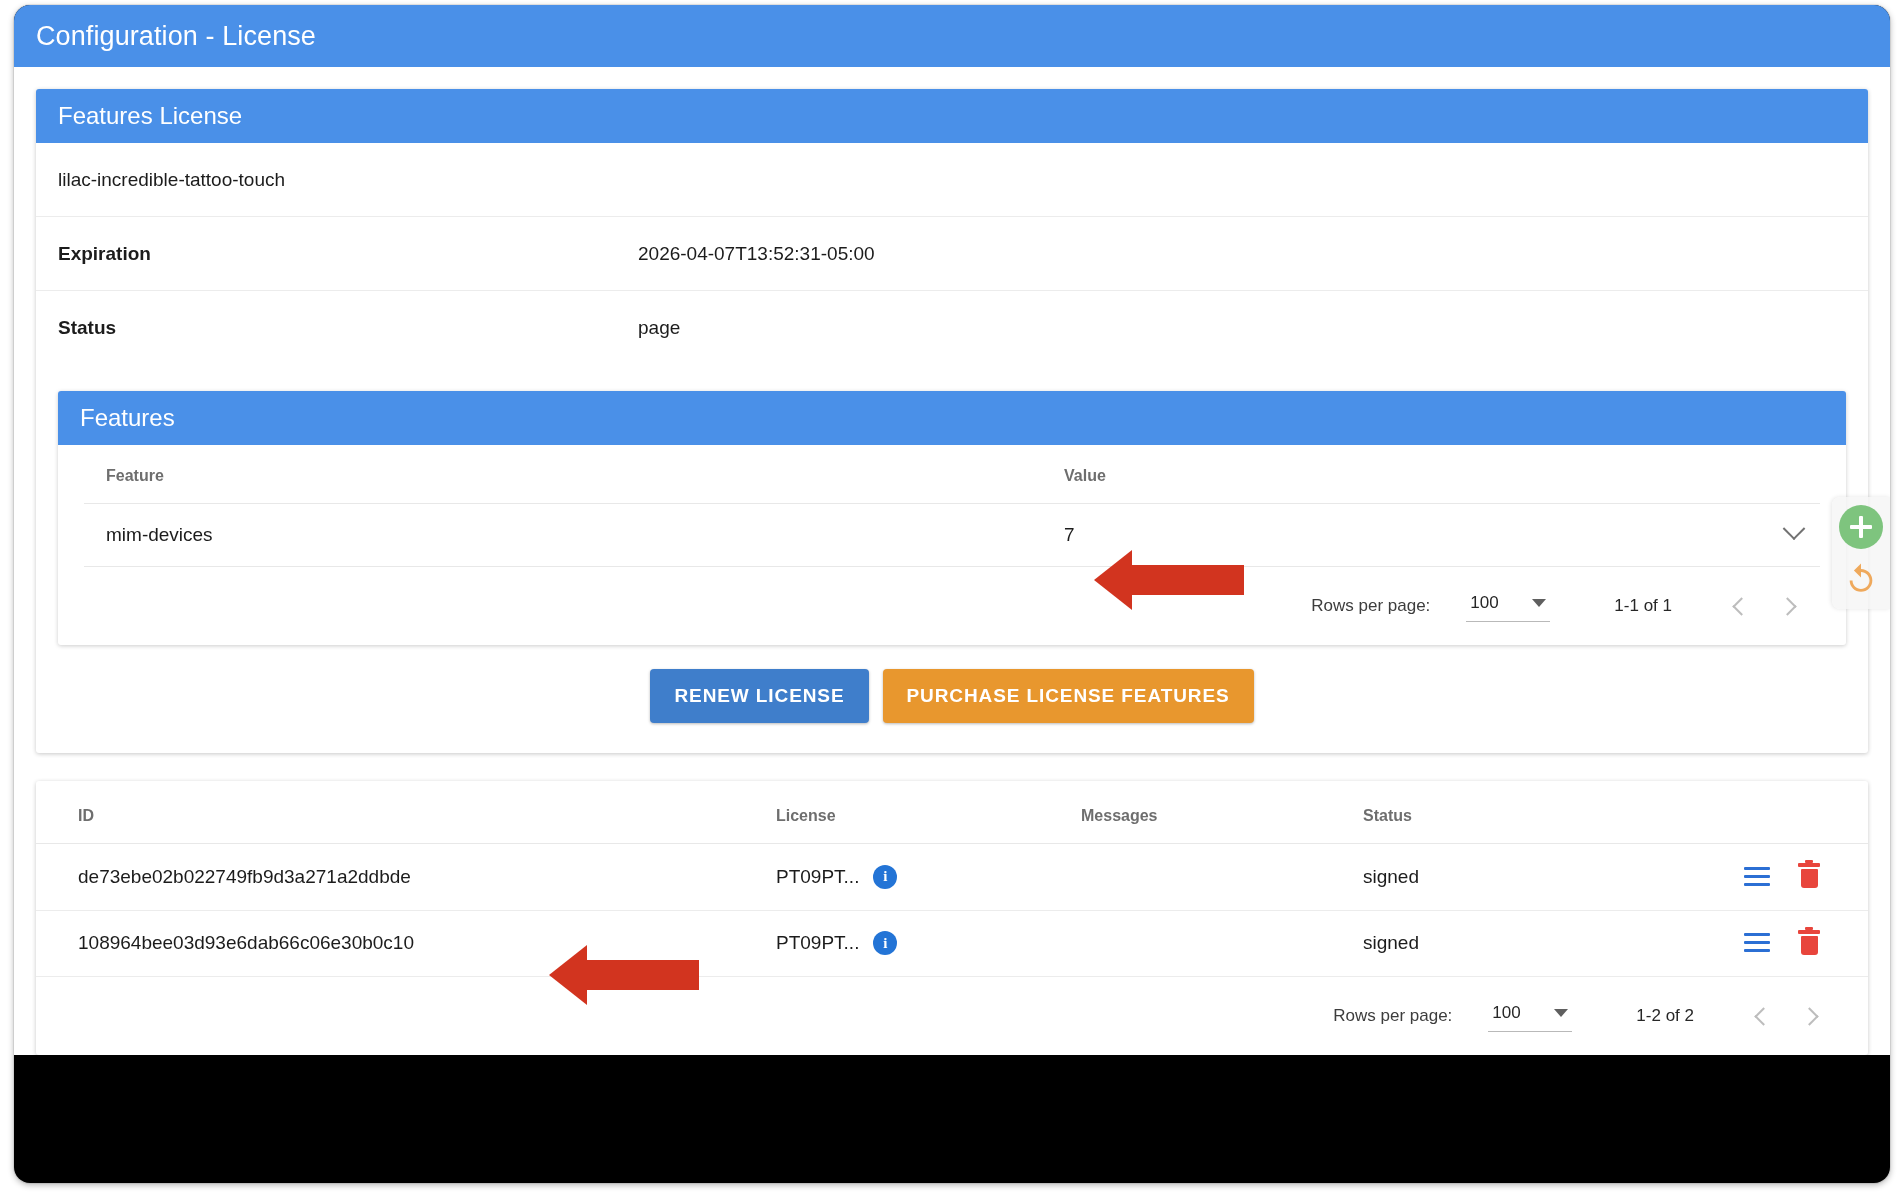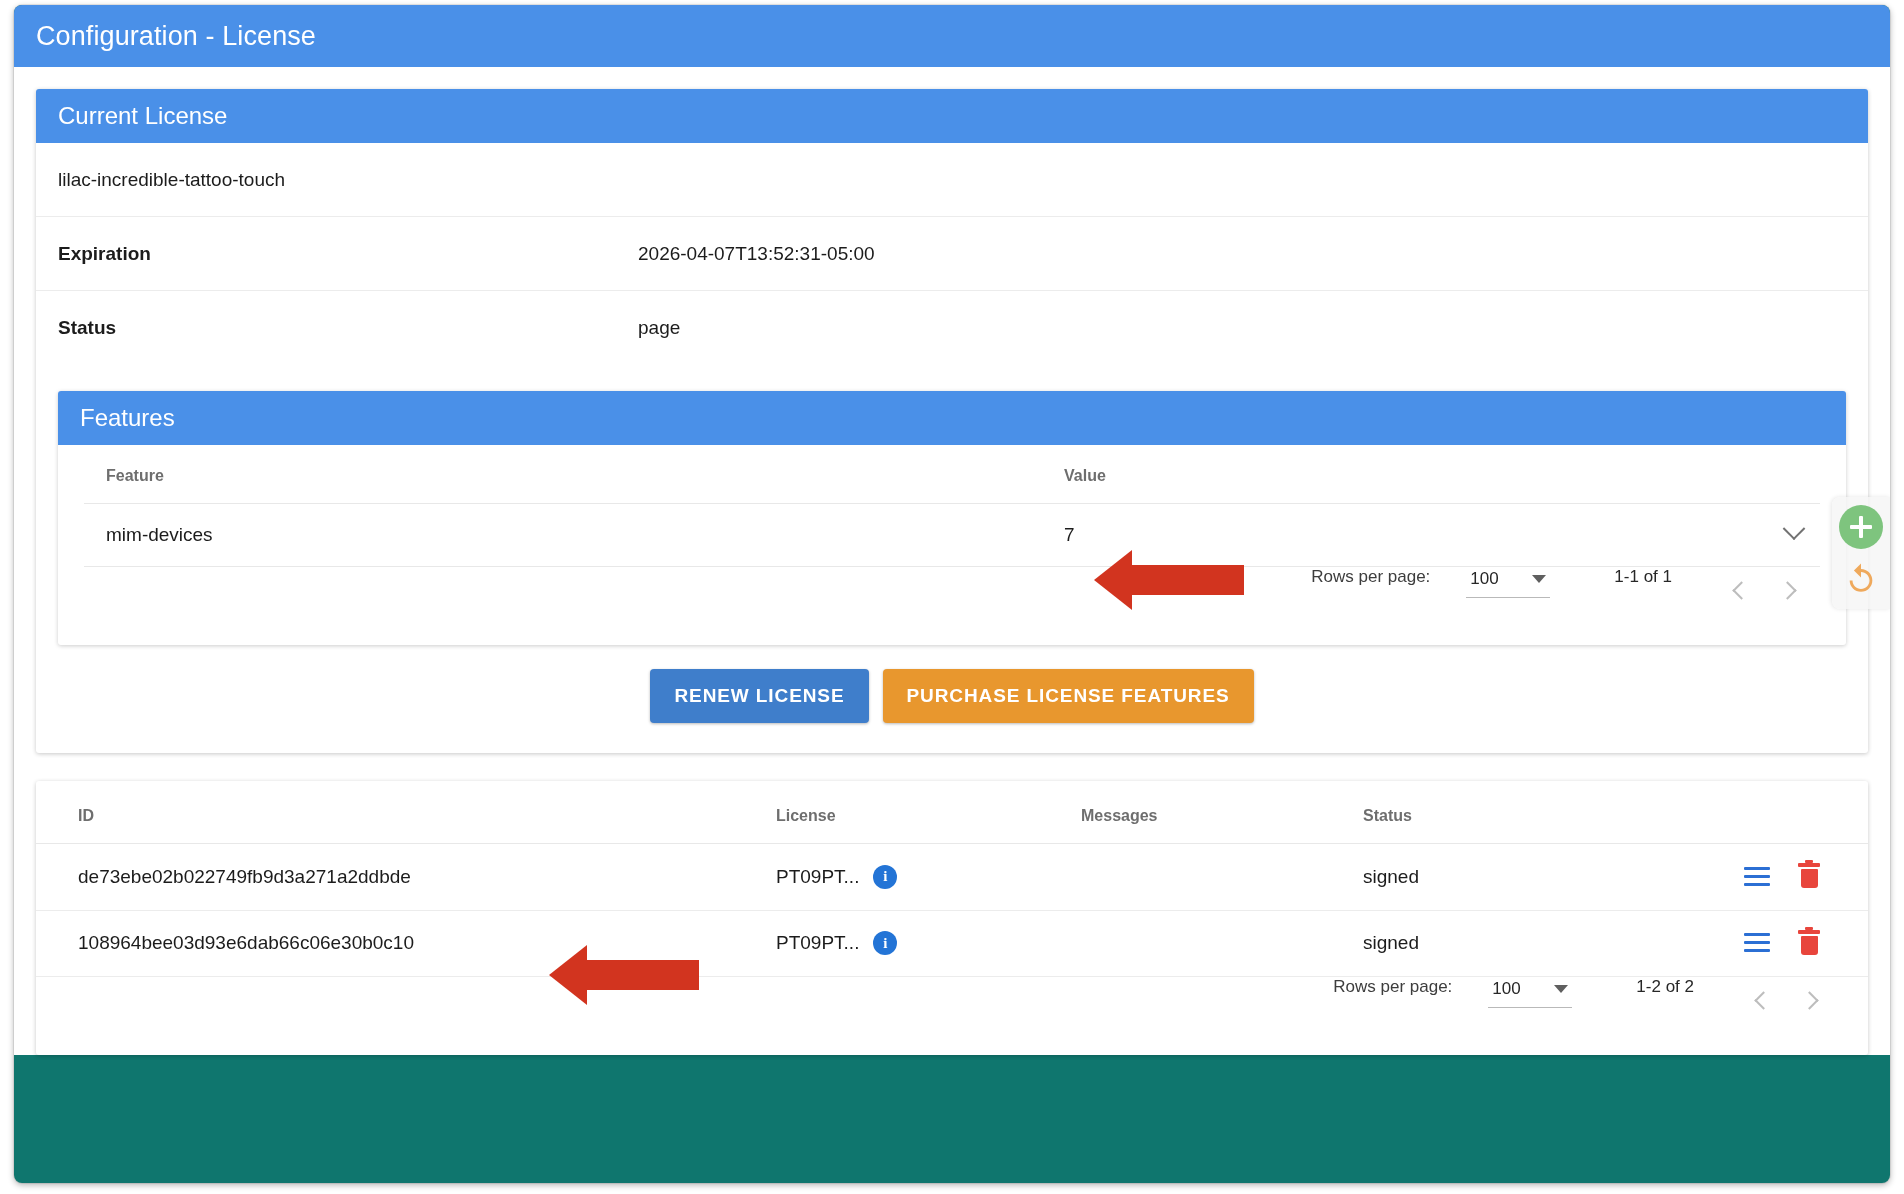--- a/index.html
+++ b/index.html
@@ -11,22 +11,22 @@
     font-family: "Liberation Sans", sans-serif;
     overflow: hidden;
   }
 
   .app-window {
     position: absolute;
     left: 14px;
     top: 5px;
     width: 1876px;
     height: 1178px;
-    background: #0f766e;
-    border-radius: 8px;
+    background: #000000;
+    border-radius: 16px;
     box-shadow: 0 2px 6px rgba(0,0,0,0.30), 0 0 0 1px rgba(0,0,0,0.07);
     overflow: hidden;
   }
 
   
   .page-header {
     height: 62px;
     background: #4a90e8;
     display: flex;
     align-items: center;
@@ -120,21 +120,21 @@
     display: inline-block;
     width: 16px; height: 16px;
     border-right: 2.6px solid #727272;
     border-bottom: 2.6px solid #727272;
     transform: rotate(45deg) translate(-3px,-3px);
   }
 
   
   .paginator {
     display: flex;
-    align-items: flex-start;
+    align-items: center;
     justify-content: flex-end;
     height: 78px;
     padding-right: 36px;
     gap: 0;
     font-size: 17px;
     color: #3d3d3d;
   }
   .pg-label { margin-right: 36px; }
   .pg-select {
     display: flex;
@@ -294,21 +294,21 @@
 <div class="app-window">
 
   <div class="page-header">
     <span class="page-header-title">Configuration - License</span>
   </div>
 
   <div class="page-body">
 
     <div class="card">
       <div class="card-header">
-        <span class="card-header-title">Current License</span>
+        <span class="card-header-title">Features License</span>
       </div>
       <div class="card-body">
 
         <div class="def-row">
           <div class="def-value">lilac-incredible-tattoo-touch</div>
         </div>
 
         <div class="def-row">
           <div class="def-label">Expiration</div>
           <div class="def-value">2026-04-07T13:52:31-05:00</div>

